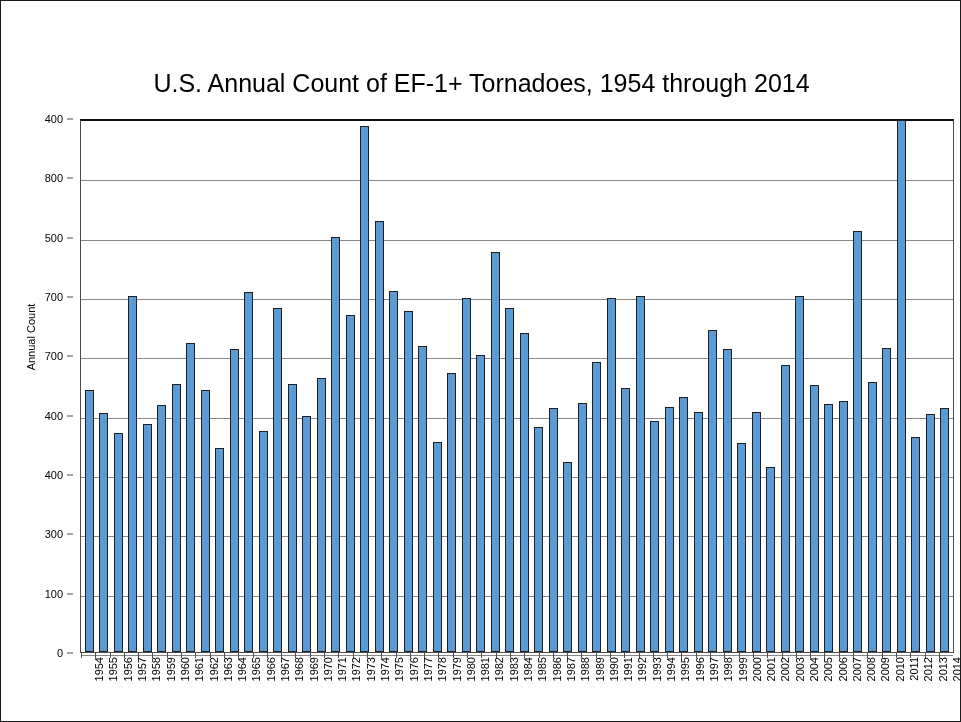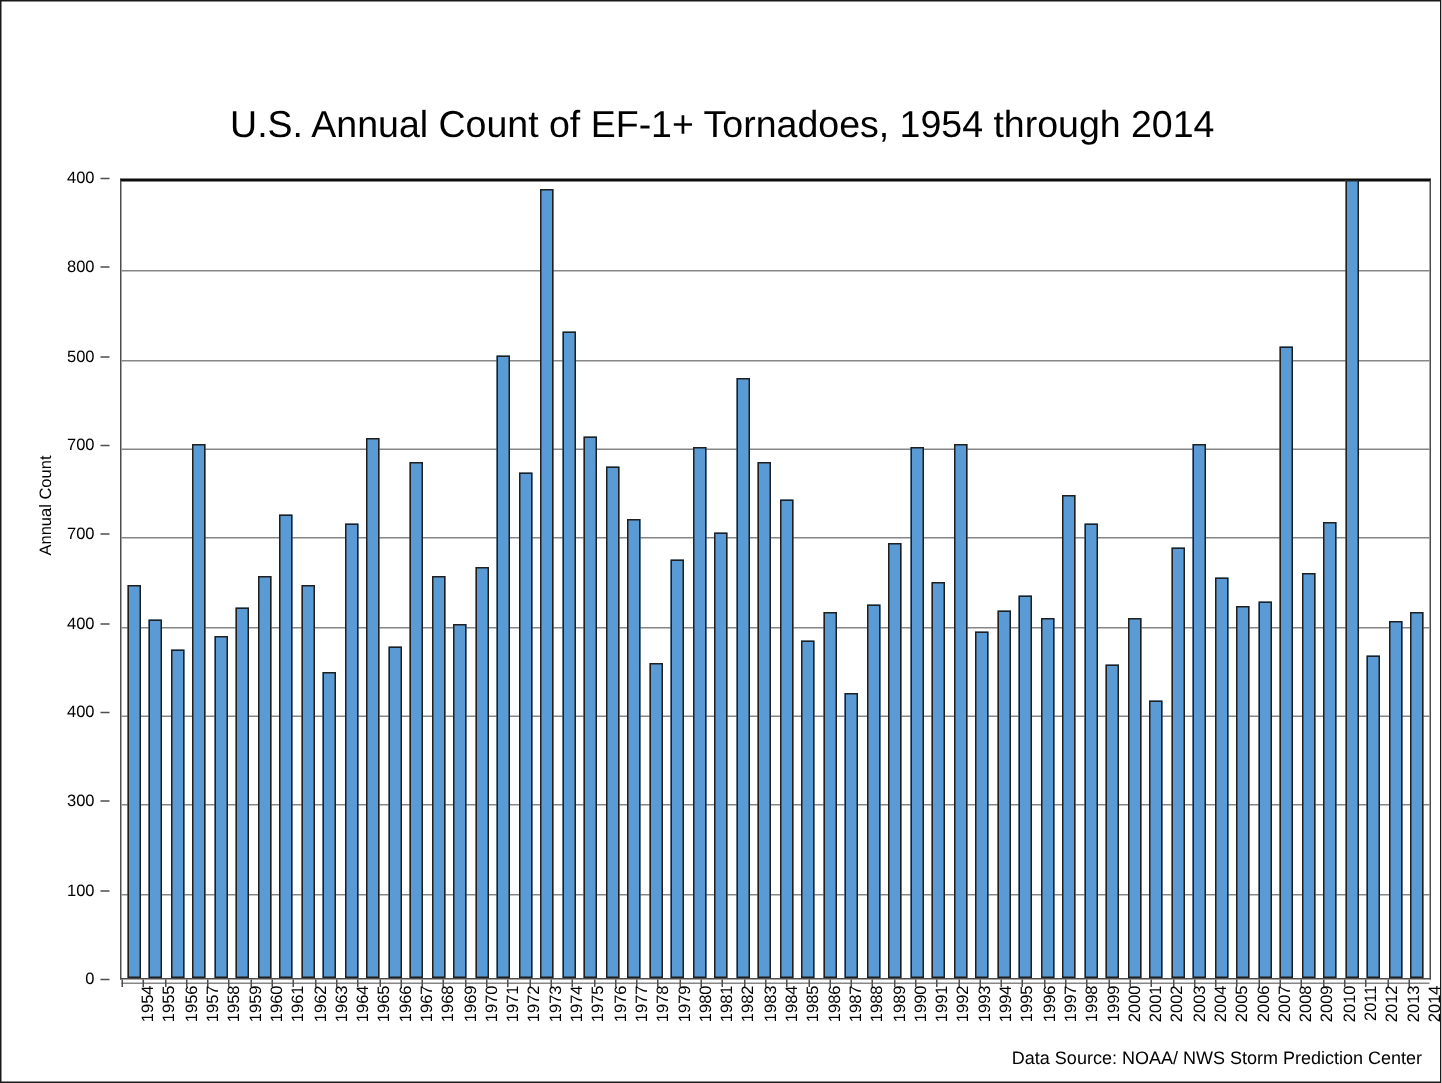--- a/index.html
+++ b/index.html
@@ -772,15 +772,14 @@
         <div class="x-label">2012</div>
       </div>
       <div class="x-slot">
         <div class="x-label">2013</div>
       </div>
       <div class="x-slot">
         <div class="x-label">2014</div>
       </div>
     </div>
 
-  <div class="source-note">Data Source: NOAA/ NWS Storm Prediction Center</div>
 
 </div>
 
 </body></html>

